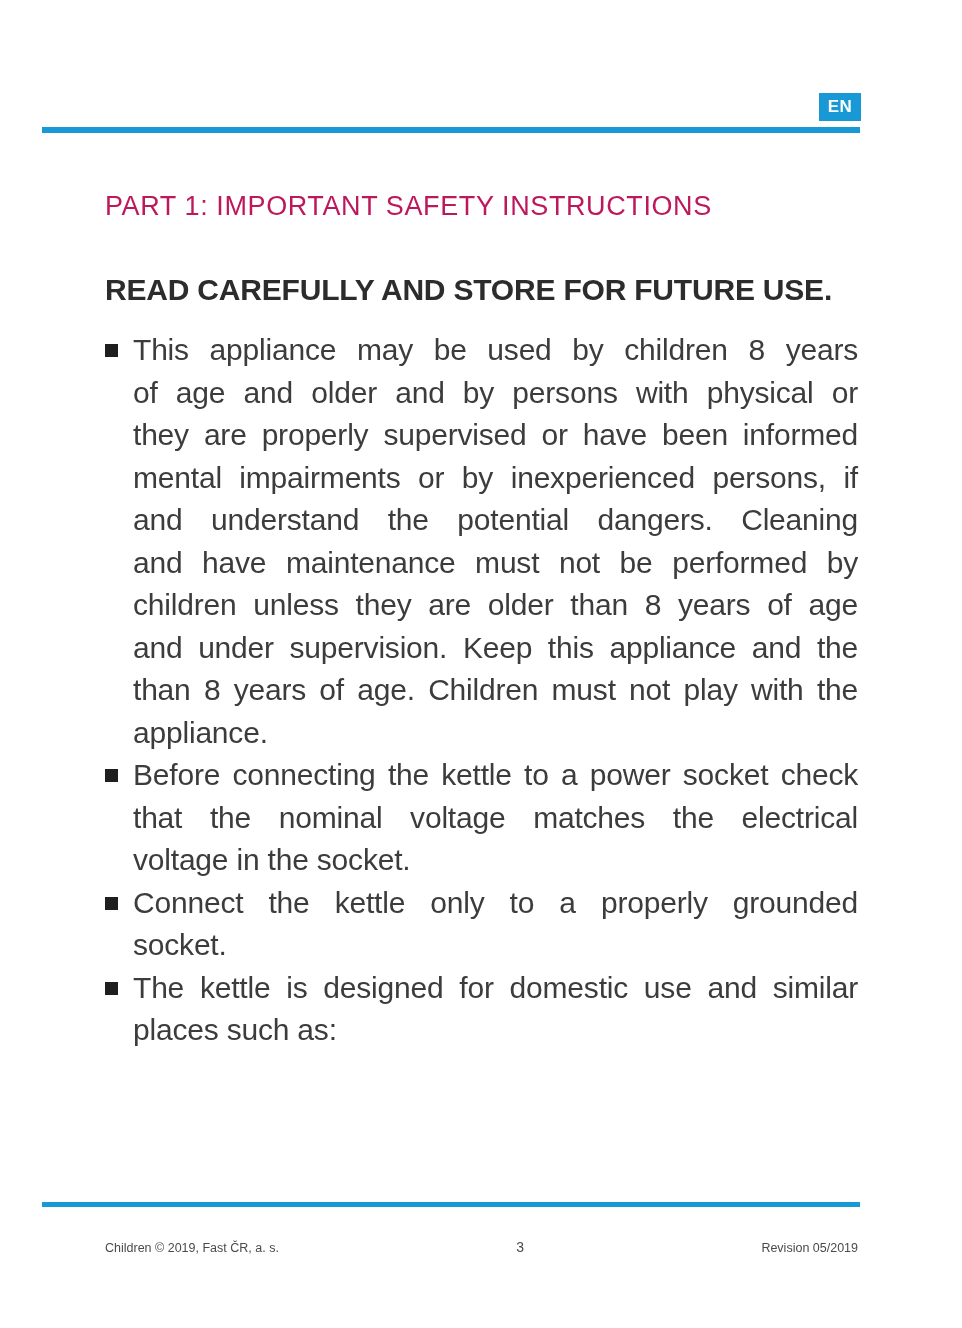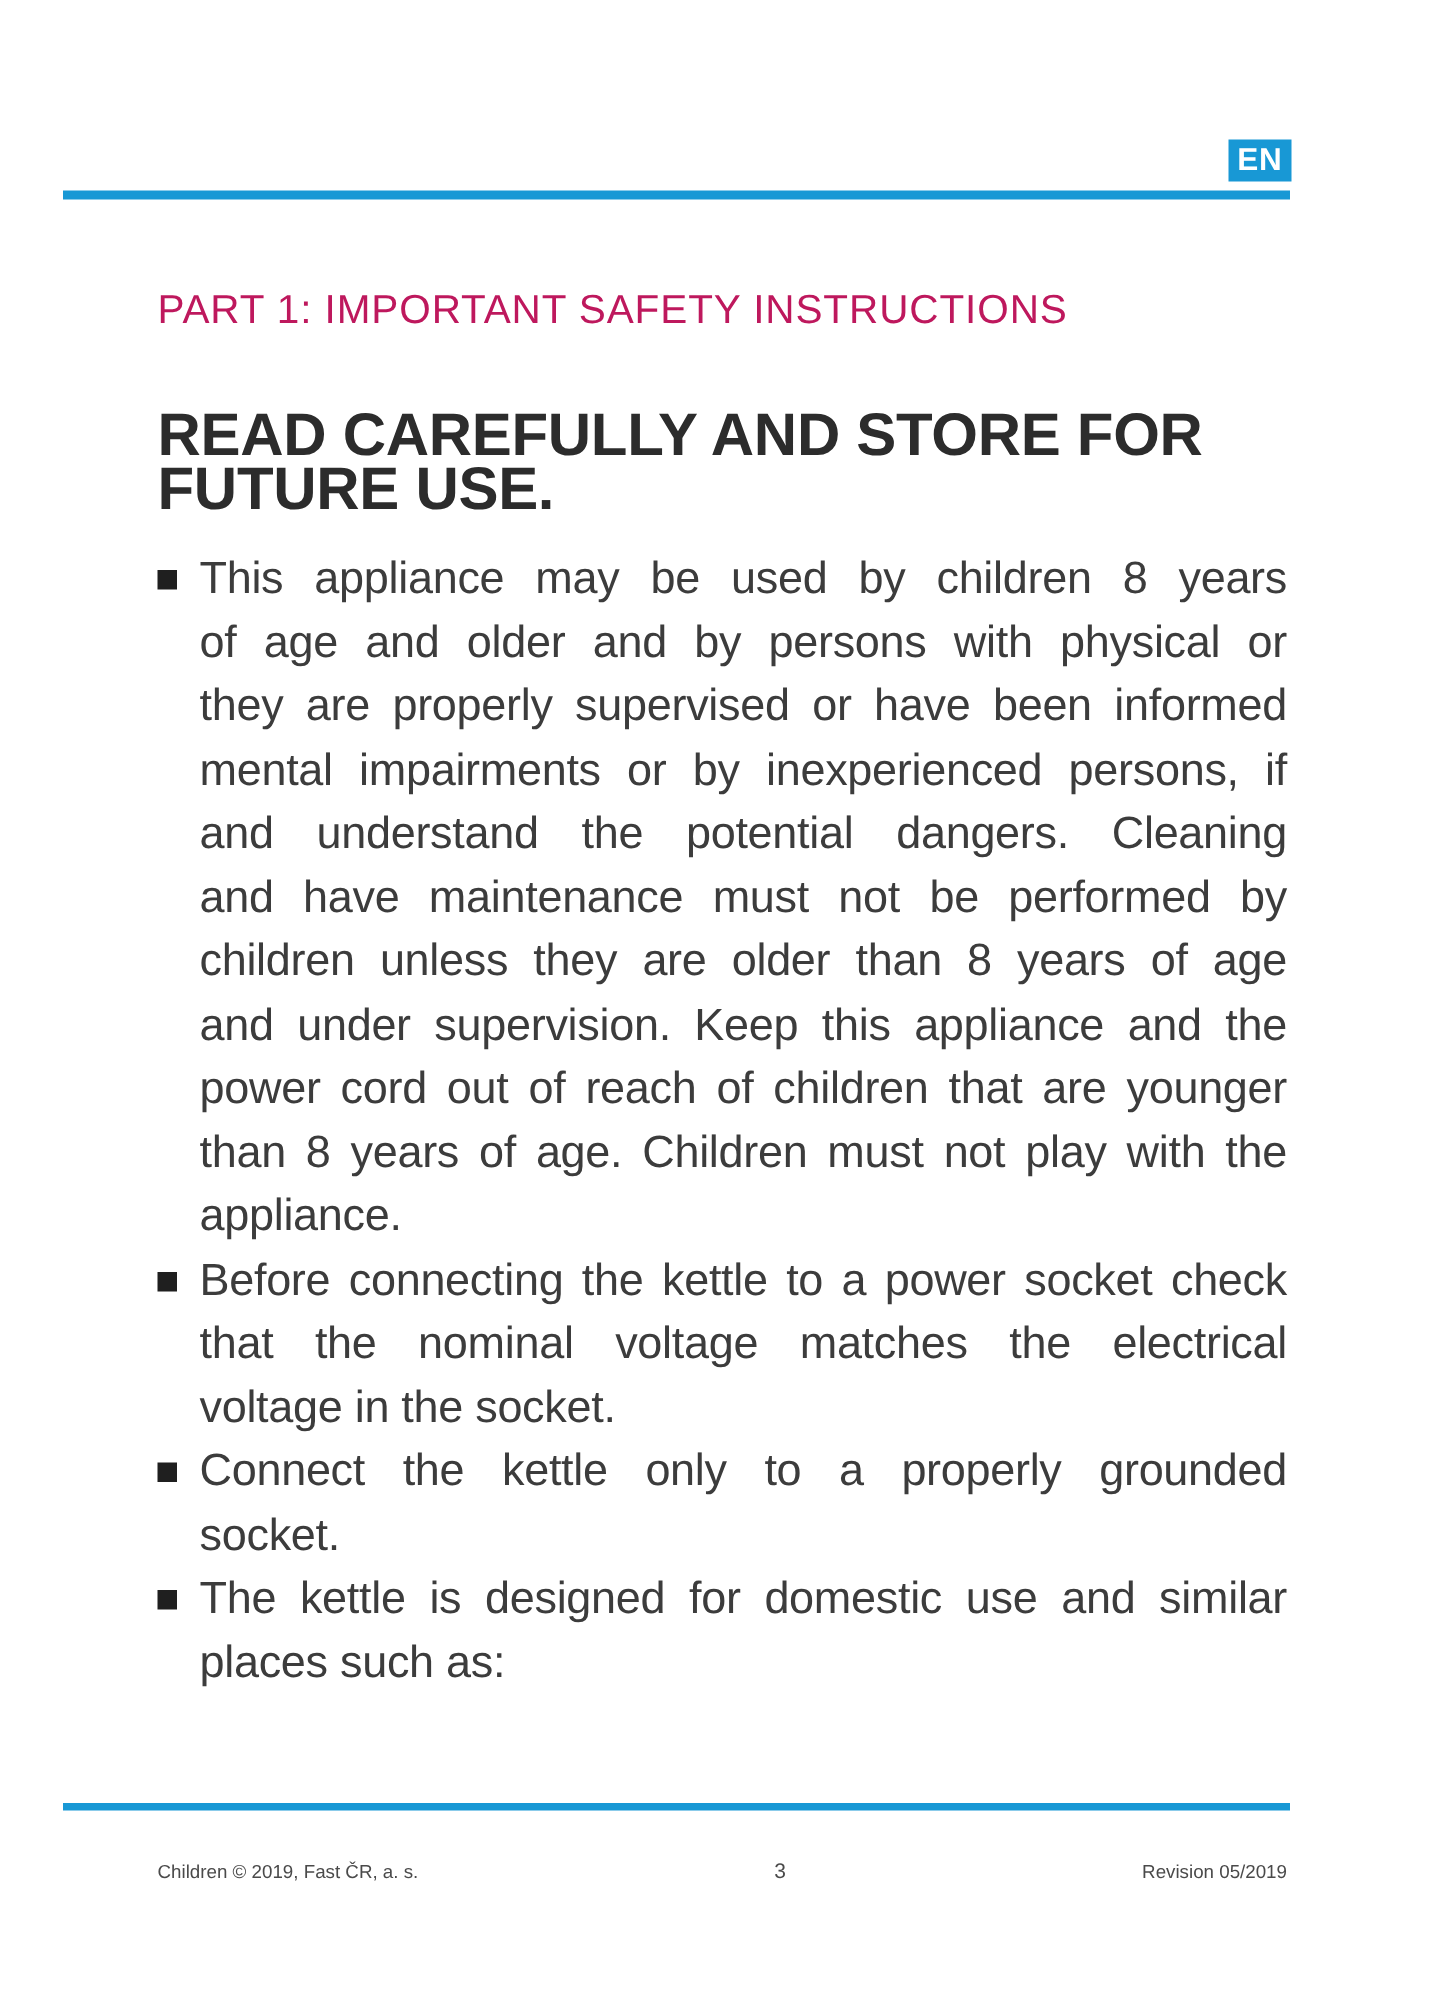--- a/index.html
+++ b/index.html
@@ -12,21 +12,21 @@
     font-family: "Liberation Sans", sans-serif;
   }
   .lang-badge {
     position: absolute;
     top: 93px;
     left: 819px;
     width: 42px;
     height: 28px;
     background: #1898d5;
     color: #ffffff;
-    font-size: 21px;
+    font-size: 17px;
     font-weight: 700;
     display: flex;
     align-items: center;
     justify-content: center;
     letter-spacing: 0.5px;
   }
   .top-rule {
     position: absolute;
     top: 127px;
     left: 42px;
@@ -43,21 +43,21 @@
   .section-title {
     margin: 0;
     font-size: 27px;
     font-weight: 300;
     letter-spacing: 0.6px;
     color: #be185d;
     line-height: 32px;
   }
   .subtitle {
     margin: 50px 0 0 0;
-    font-size: 40px;
+    font-size: 30px;
     font-weight: 700;
     letter-spacing: -0.2px;
     color: #2c2c2c;
     line-height: 36px;
   }
   .safety-list {
     margin-top: 21px;
     font-size: 30px;
     font-weight: 300;
     letter-spacing: -0.2px;
@@ -116,21 +116,20 @@
         <div class="bullet-item">
           <span class="bullet-marker"></span>
           <div class="line">This appliance may be used by children 8 years</div>
           <div class="line">of age and older and by persons with physical or</div>
           <div class="line">they are properly supervised or have been informed</div>
           <div class="line">mental impairments or by inexperienced persons, if</div>
           <div class="line">and understand the potential dangers. Cleaning</div>
           <div class="line">and have maintenance must not be performed by</div>
           <div class="line">children unless they are older than 8 years of age</div>
           <div class="line">and under supervision. Keep this appliance and the</div>
-          <div class="line">power cord out of reach of children that are younger</div>
           <div class="line">than 8 years of age. Children must not play with the</div>
           <div class="line last">appliance.</div>
         </div>
         <div class="bullet-item">
           <span class="bullet-marker"></span>
           <div class="line">Before connecting the kettle to a power socket check</div>
           <div class="line">that the nominal voltage matches the electrical</div>
           <div class="line last">voltage in the socket.</div>
         </div>
         <div class="bullet-item">

